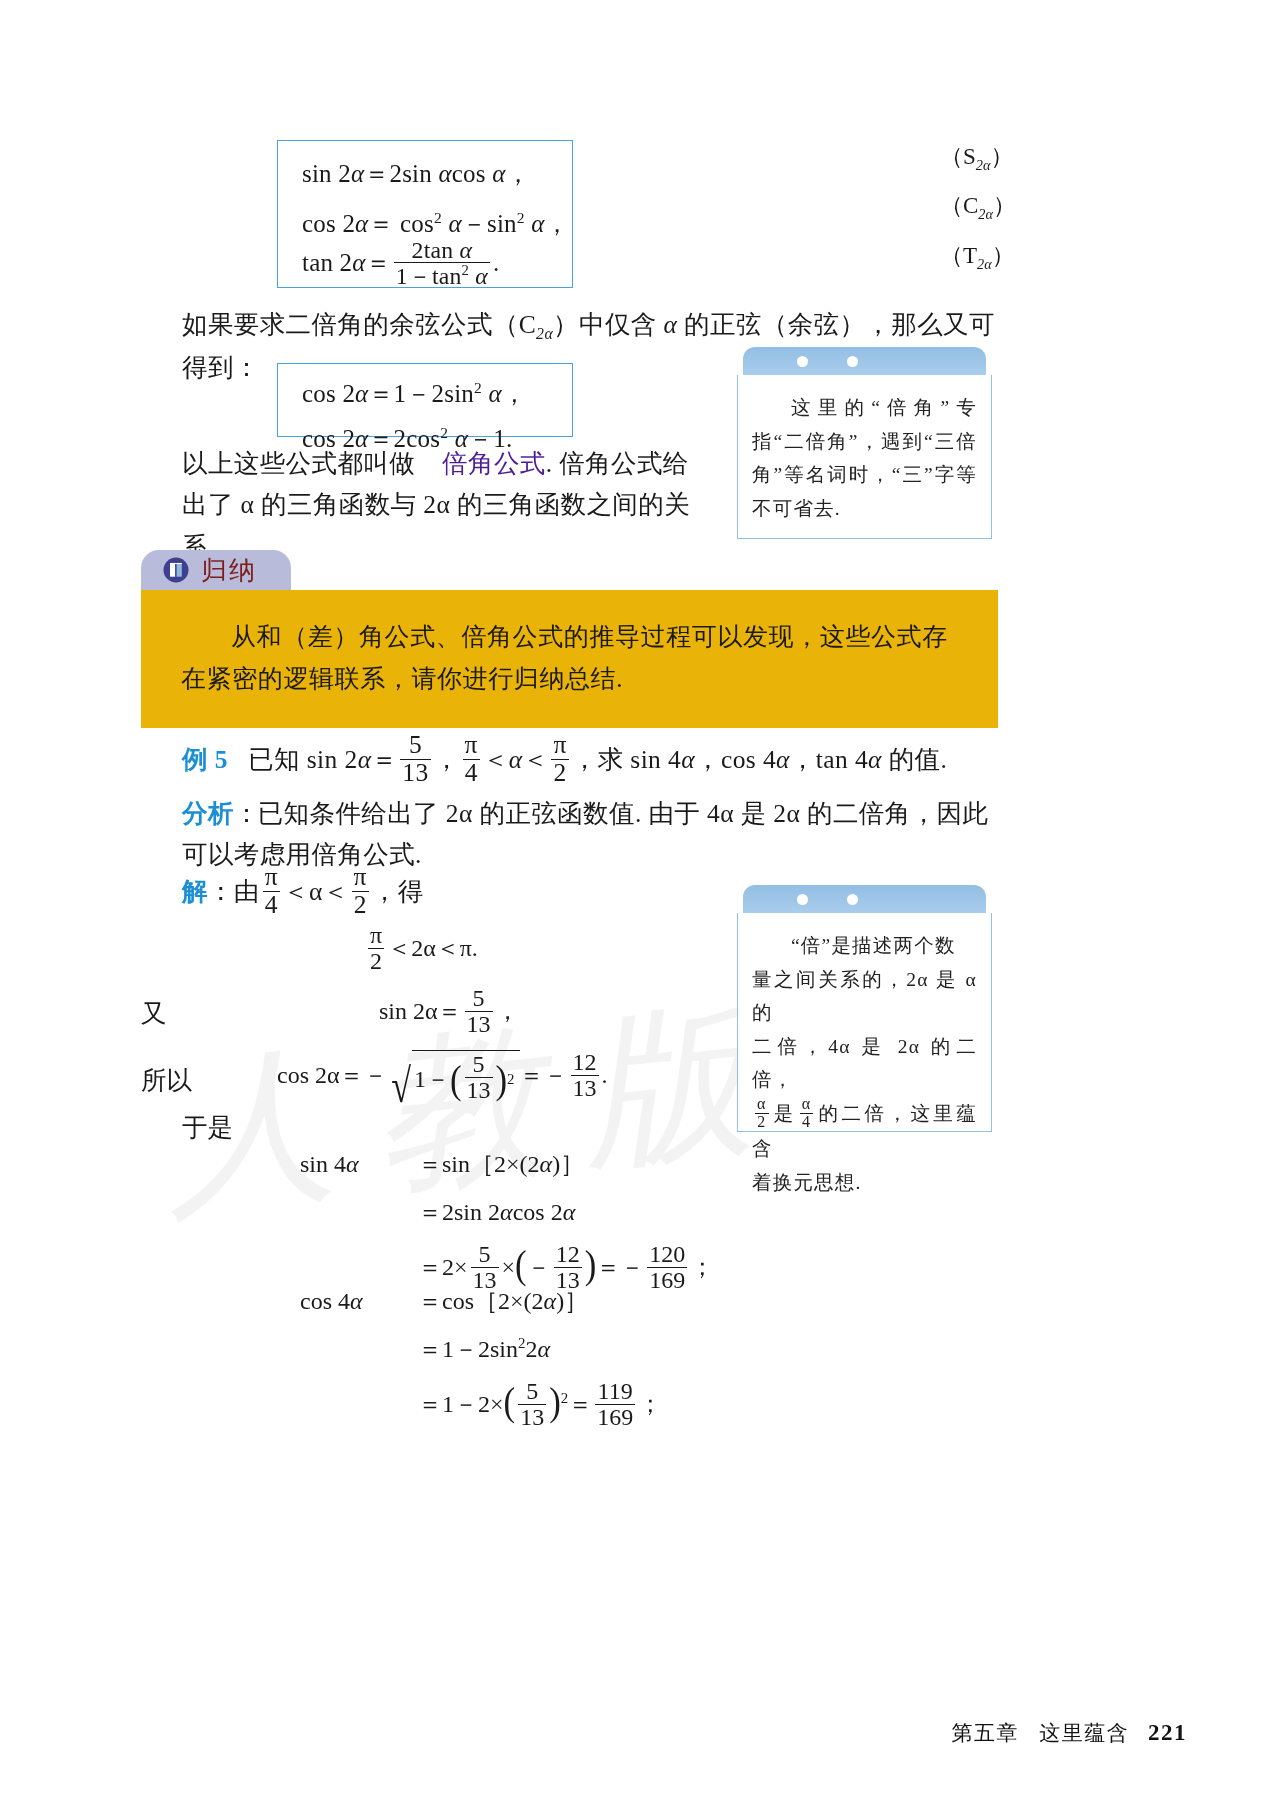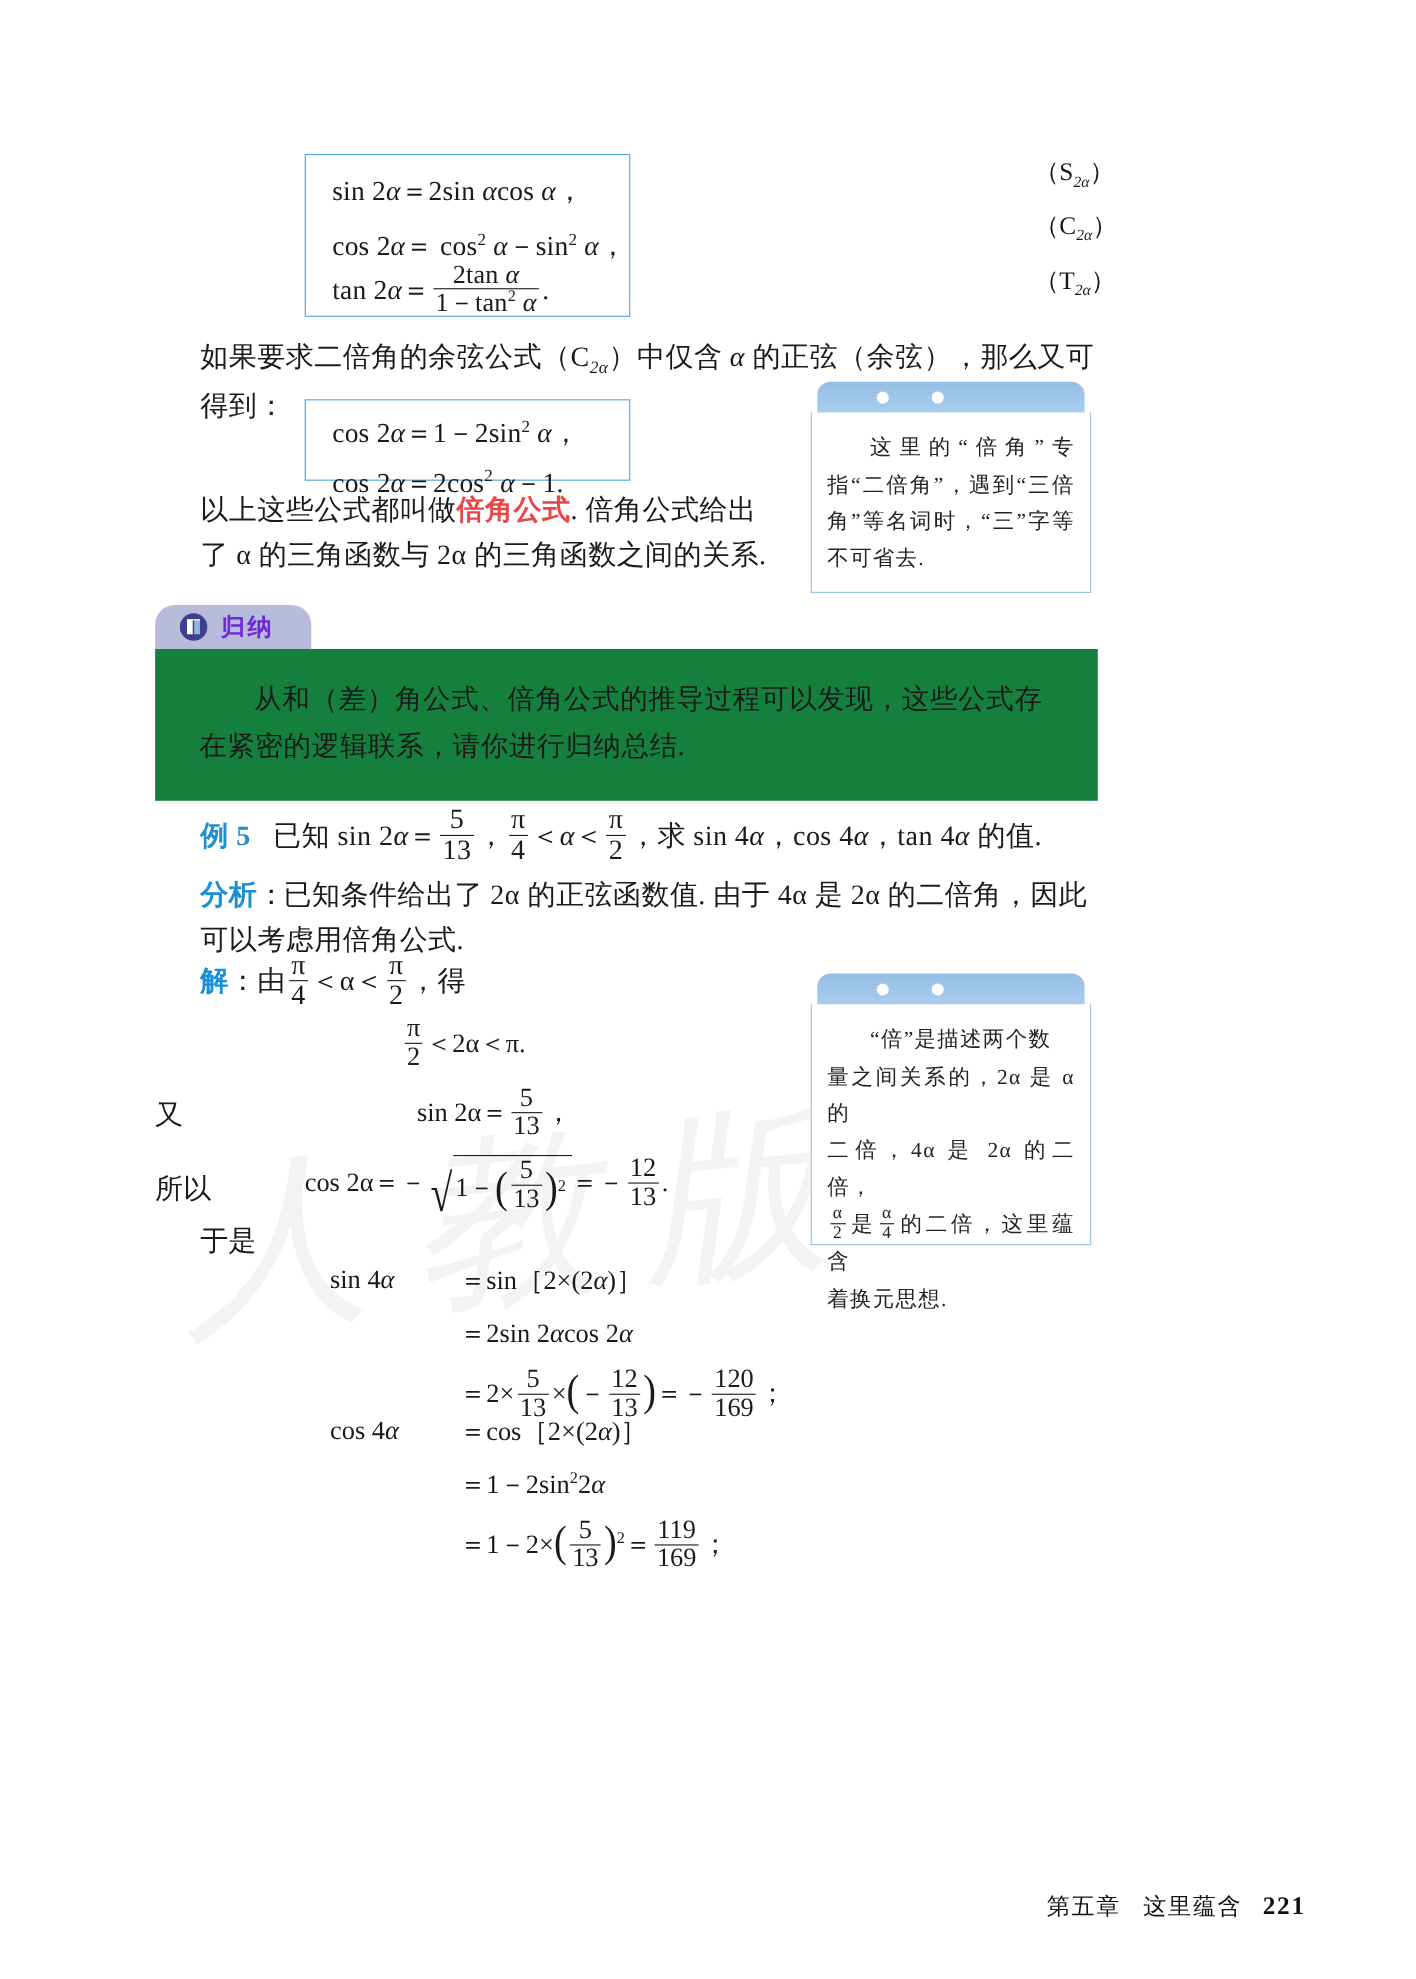--- a/index.html
+++ b/index.html
@@ -86,21 +86,21 @@
     white-space: nowrap;
   }
 
   
   .para {
     position: absolute;
     font-size: 25.5px;
     line-height: 1.62;
     letter-spacing: 0.4px;
   }
-  .kw-blue { color: #ef4444; font-weight: bold; }
+  .kw-blue { color: #4c1d95; font-weight: normal; margin-left: 27px; }
   .lbl-blue { color: #1b8fd4; font-weight: bold; }
 
   
   .note {
     position: absolute;
     box-sizing: border-box;
   }
   .note .tab {
     height: 28px;
     background: linear-gradient(#93bee4, #a9cdec);
@@ -136,27 +136,27 @@
     display: inline-flex;
     align-items: center;
     gap: 12px;
     background: #b9bbda;
     border-radius: 18px 18px 0 0;
     padding: 6px 34px 6px 22px;
     height: 40px;
     box-sizing: border-box;
   }
   .summary .head .label {
-    font-size: 22px;
-    font-weight: bold;
-    color: #6d28d9;
+    font-size: 26px;
+    font-weight: normal;
+    color: #7f1d1d;
     letter-spacing: 2px;
   }
   .summary .panel {
-    background: #15803d;
+    background: #eab308;
     padding: 26px 40px 28px 40px;
     font-size: 25px;
     line-height: 1.68;
     letter-spacing: 0.6px;
     box-sizing: border-box;
   }
   .summary .panel p { margin: 0; text-indent: 2em; }
 
   
   .watermark {

